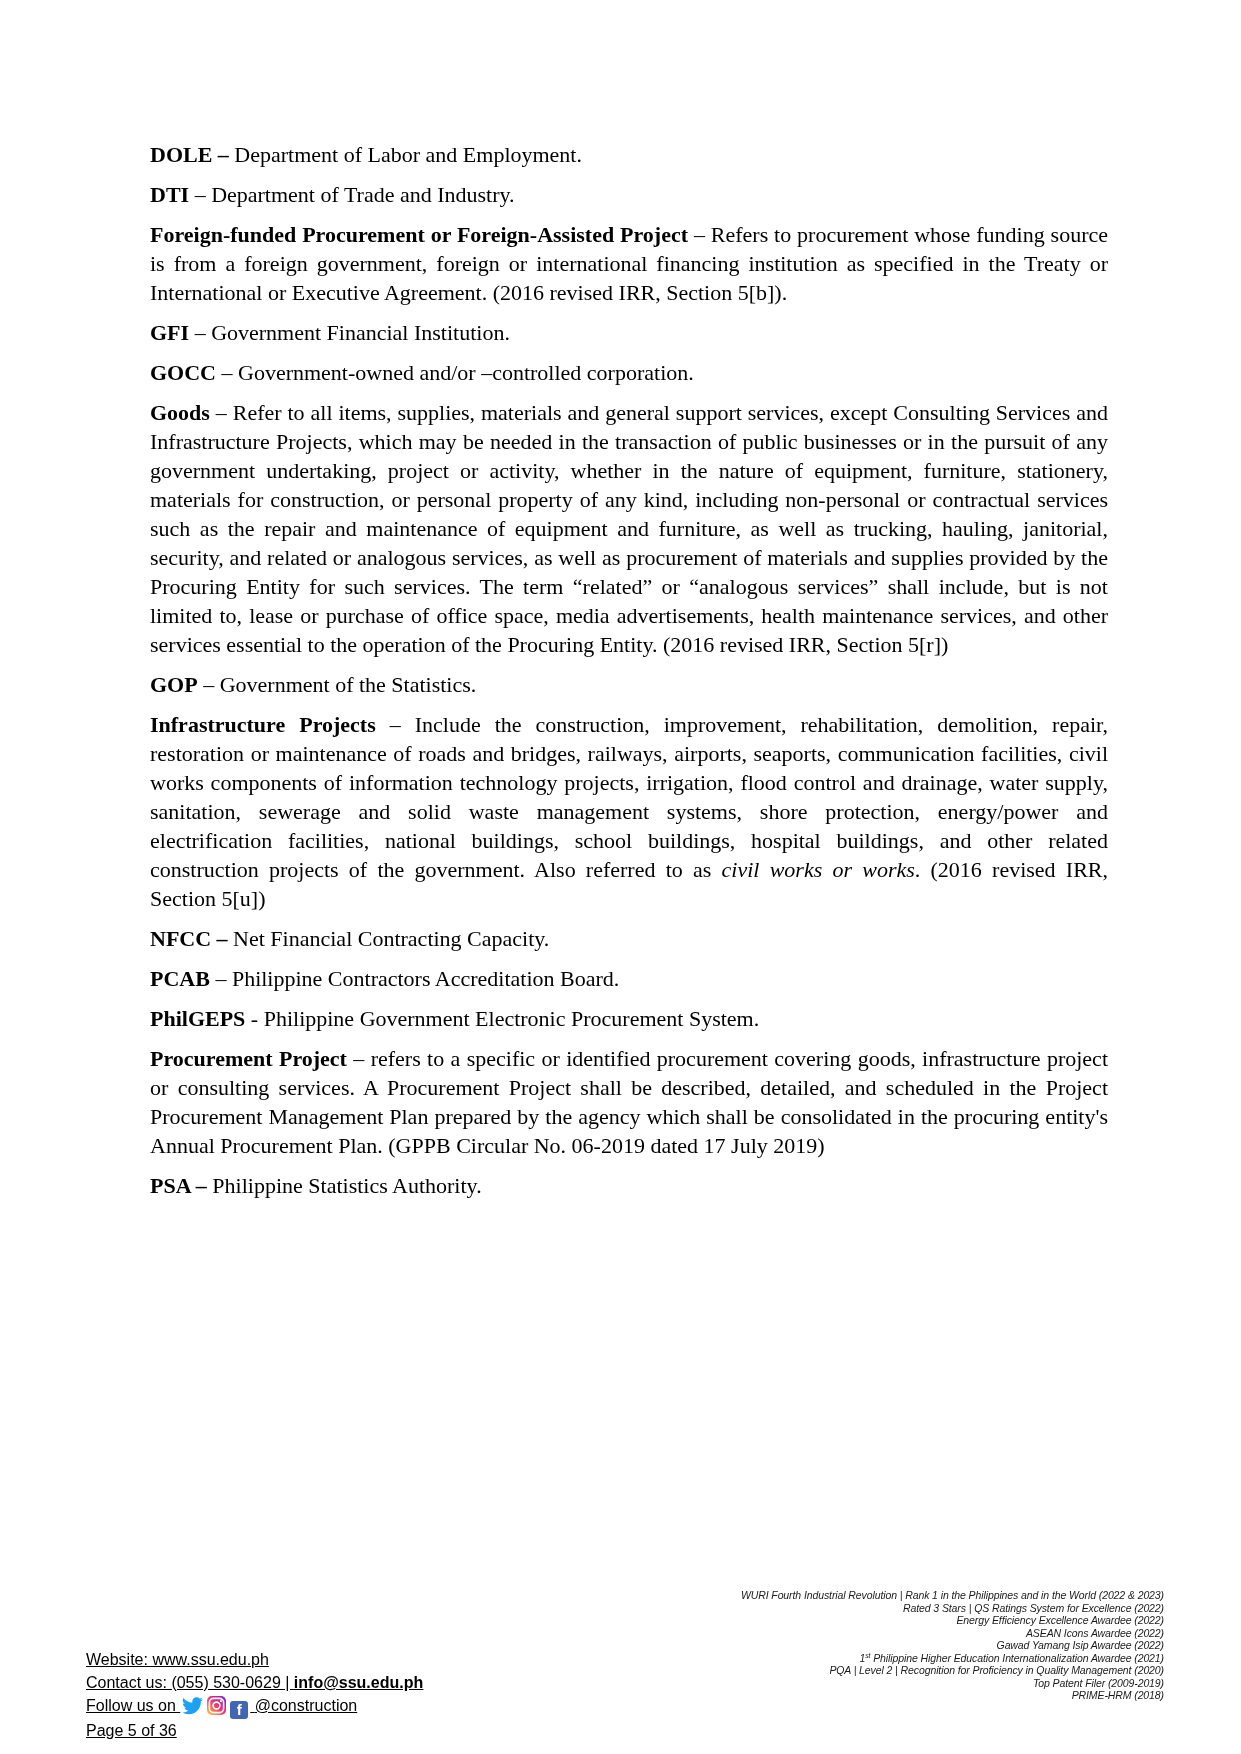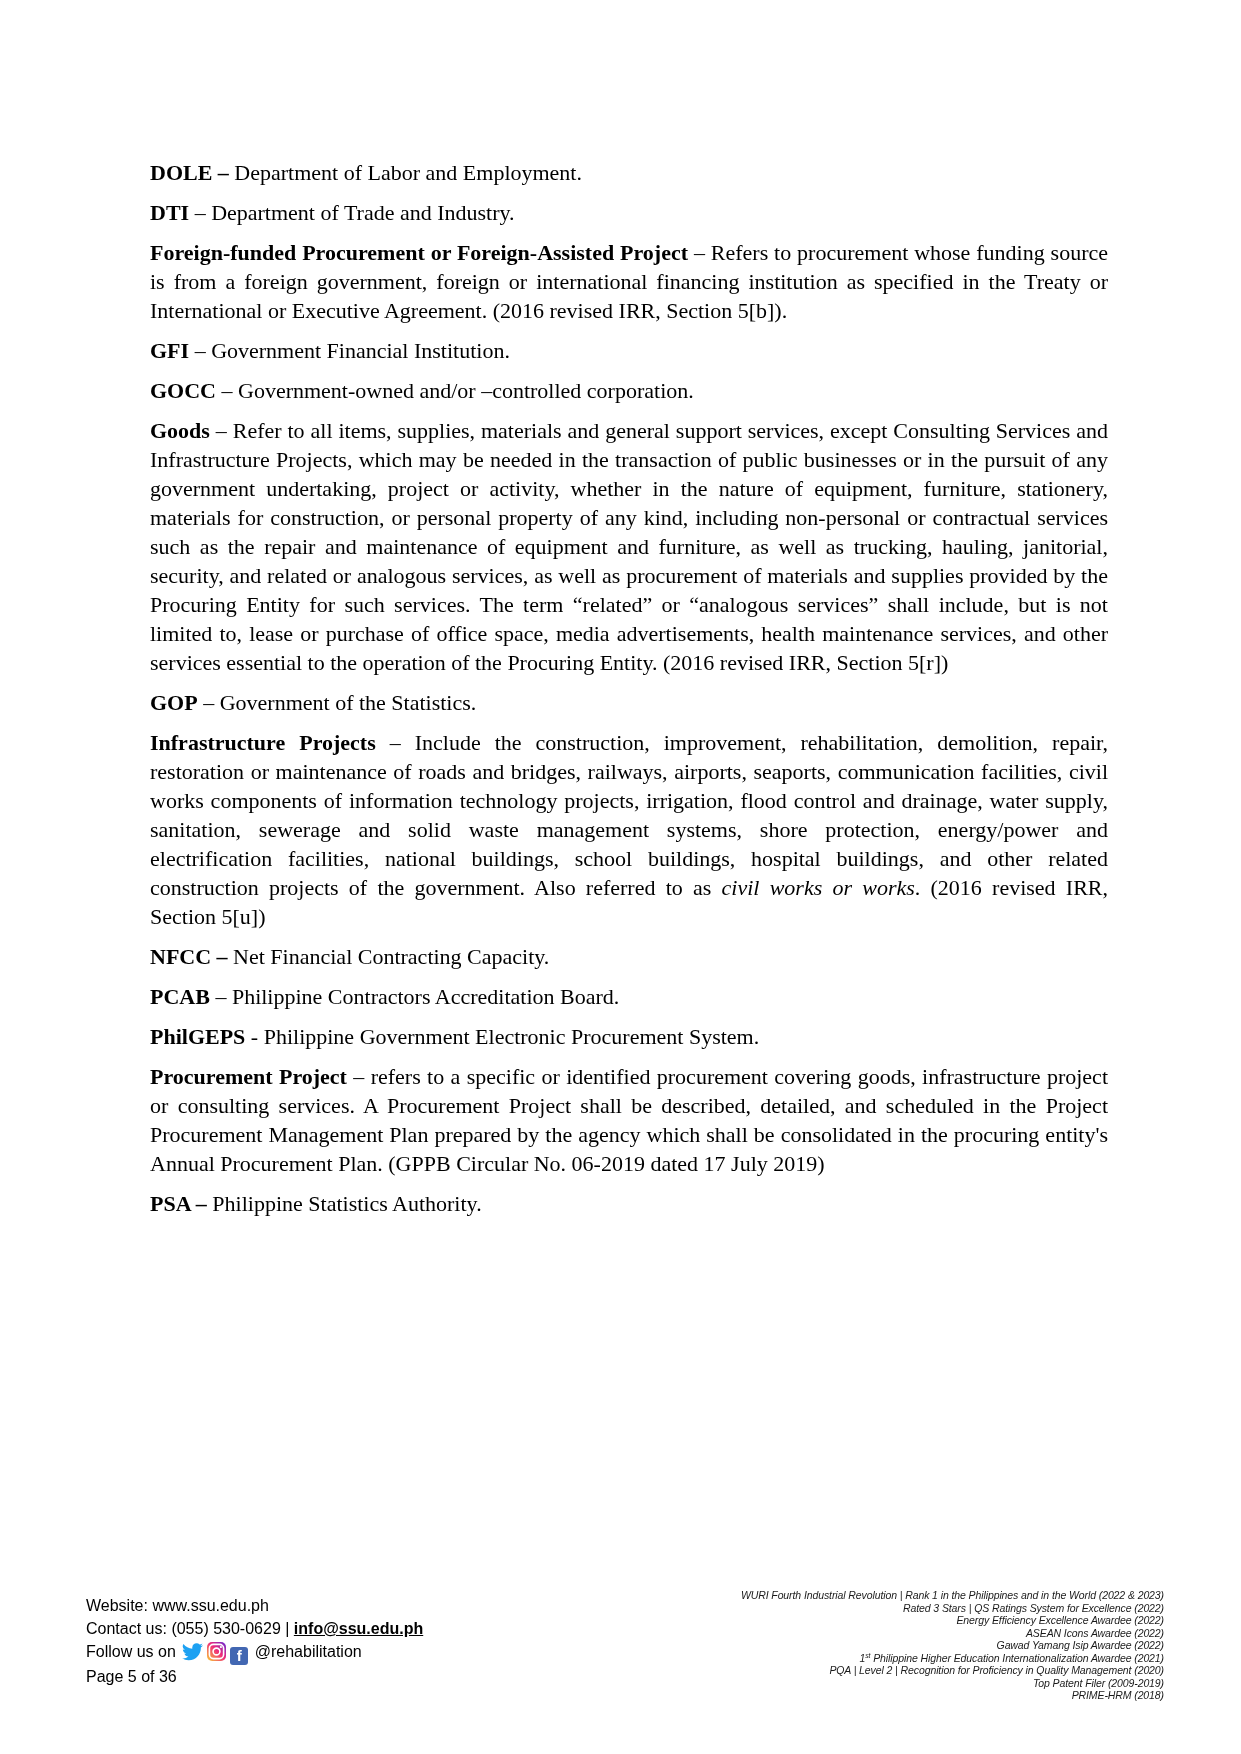--- a/index.html
+++ b/index.html
@@ -6,38 +6,39 @@
   .page{
     position:relative;
     width:1241px;height:1754px;
     background:#ffffff;
     color:#000;
     font-family:"Liberation Serif","DejaVu Serif",serif;
     overflow:hidden;
   }
   .content{
     position:absolute;
-    left:150px;top:158px;width:958px;
+    left:150px;top:140px;width:958px;
   }
   .def{
     margin:0 0 11px 0;
     font-size:22px;
     line-height:29px;
     text-align:justify;
     text-justify:inter-word;
   }
   .def b{font-weight:bold;}
   .def .i{font-style:italic;}
   .footer-left{
     position:absolute;
-    left:86px;top:1594px;
+    left:86px;top:1648px;
     font-family:"Liberation Sans","DejaVu Sans",sans-serif;
     font-size:16px;
     line-height:23px;
     color:#000;
+    text-decoration:underline;
   }
   .fl-line{white-space:nowrap;}
   .email{
     font-weight:bold;
     text-decoration:underline;
     cursor:pointer;
   }
   .icon{
     display:inline-block;
     vertical-align:-4px;
@@ -96,21 +97,21 @@
     <div class="footer-left">
       <div class="fl-line">Website: www.ssu.edu.ph</div>
       <div class="fl-line"><span>Contact us: (055) 530-0629 | </span><span class="email">info@ssu.edu.ph</span></div>
       <div class="fl-line">
         <span>Follow us on </span><span class="icon twitter"><svg width="21" height="18" viewBox="0 0 24 20">
               <path id="tw-path" fill="#1da1f2" d="M24 2.3a9.8 9.8 0 0 1-2.83.78A4.93 4.93 0 0 0 23.34.36a9.86 9.86 0 0 1-3.13 1.2A4.92 4.92 0 0 0 11.7 5.04c0 .39.04.76.12 1.12A13.98 13.98 0 0 1 1.67.89a4.93 4.93 0 0 0 1.52 6.57 4.9 4.9 0 0 1-2.23-.61v.06c0 2.39 1.7 4.38 3.95 4.83a4.96 4.96 0 0 1-2.22.08 4.93 4.93 0 0 0 4.6 3.42A9.87 9.87 0 0 1 0 17.28a13.94 13.94 0 0 0 7.55 2.21c9.06 0 14.01-7.5 14.01-14.01l-.02-.64A10 10 0 0 0 24 2.3z"></path>
             </svg></span><span class="icon instagram" style="background: linear-gradient(45deg, rgb(249, 206, 52) 0%, rgb(238, 42, 123) 55%, rgb(98, 40, 215) 100%);"><svg width="19" height="19" viewBox="0 0 19 19">
               <rect x="2.4" y="2.4" width="14.2" height="14.2" rx="4" fill="none" stroke="#ffffff" stroke-width="1.6"></rect>
               <circle cx="9.5" cy="9.5" r="3.4" fill="none" stroke="#ffffff" stroke-width="1.6"></circle>
               <circle cx="13.9" cy="5.1" r="1.1" fill="#ffffff"></circle>
-            </svg></span><span class="icon facebook" style="background: rgb(66, 103, 178);">f</span> <span>@rehabilitation</span>
+            </svg></span><span class="icon facebook" style="background: rgb(66, 103, 178);">f</span> <span>@construction</span>
       </div>
       <div class="fl-line">Page 5 of 36</div>
     </div>
     <div class="footer-right">
         <div class="award-line">WURI Fourth Industrial Revolution | Rank 1 in the Philippines and in the World (2022 &amp; 2023)</div>
         <div class="award-line">Rated 3 Stars | QS Ratings System for Excellence (2022)</div>
         <div class="award-line">Energy Efficiency Excellence Awardee (2022)</div>
         <div class="award-line">ASEAN Icons Awardee (2022)</div>
         <div class="award-line">Gawad Yamang Isip Awardee (2022)</div>
         <div class="award-line">1<sup>st</sup> Philippine Higher Education Internationalization Awardee (2021)</div>

